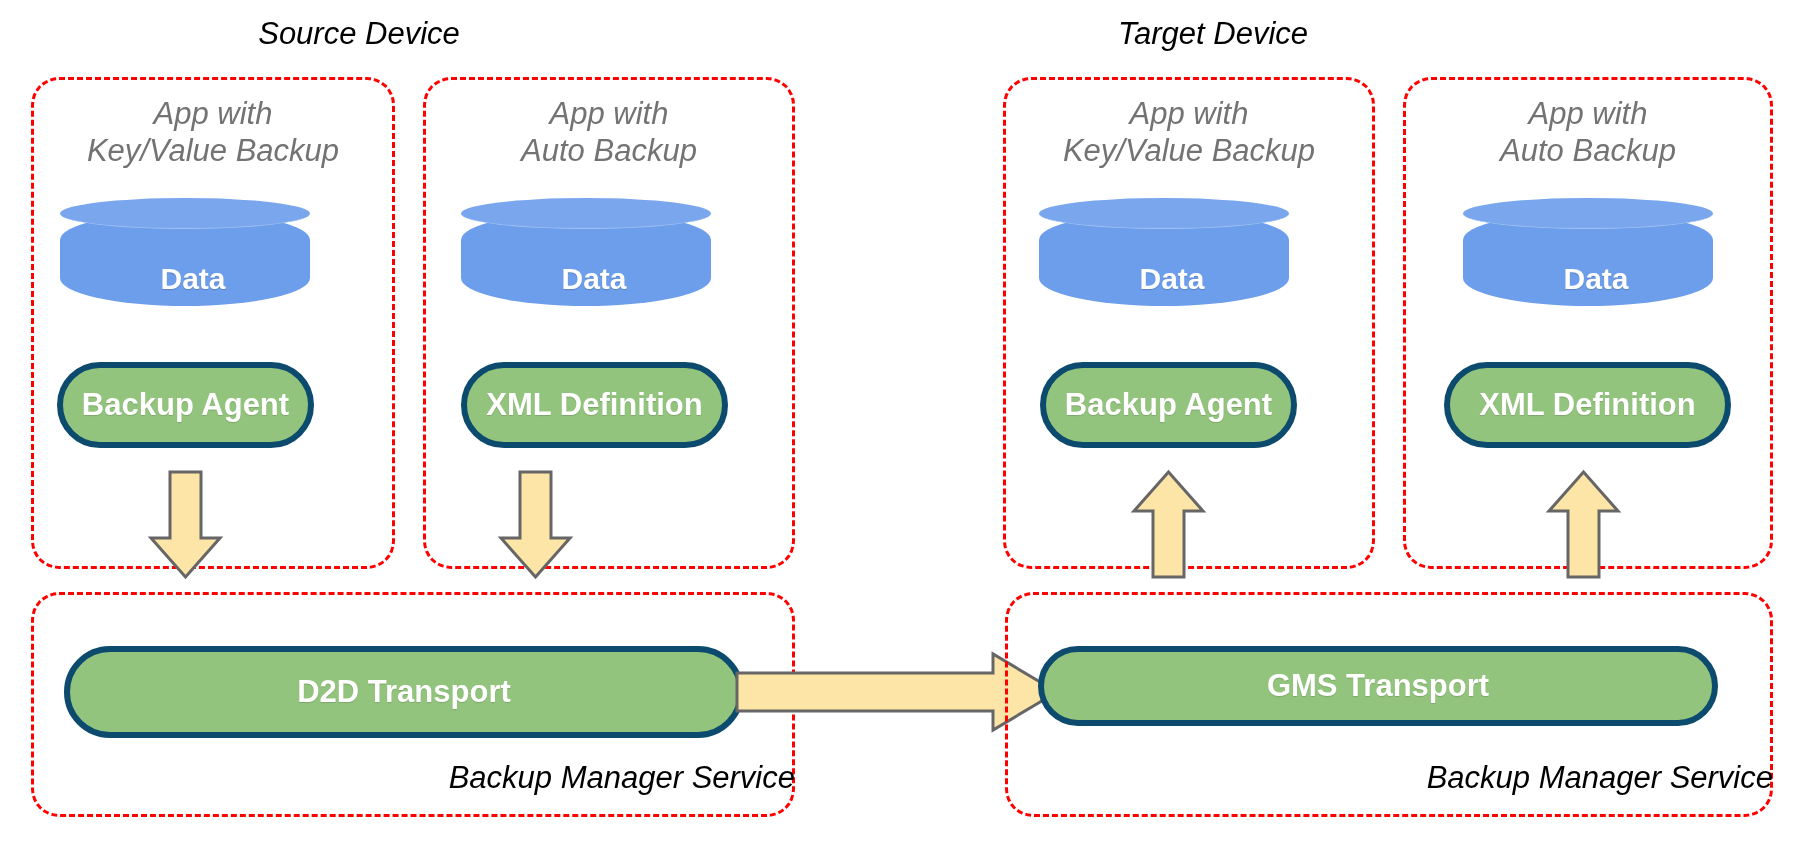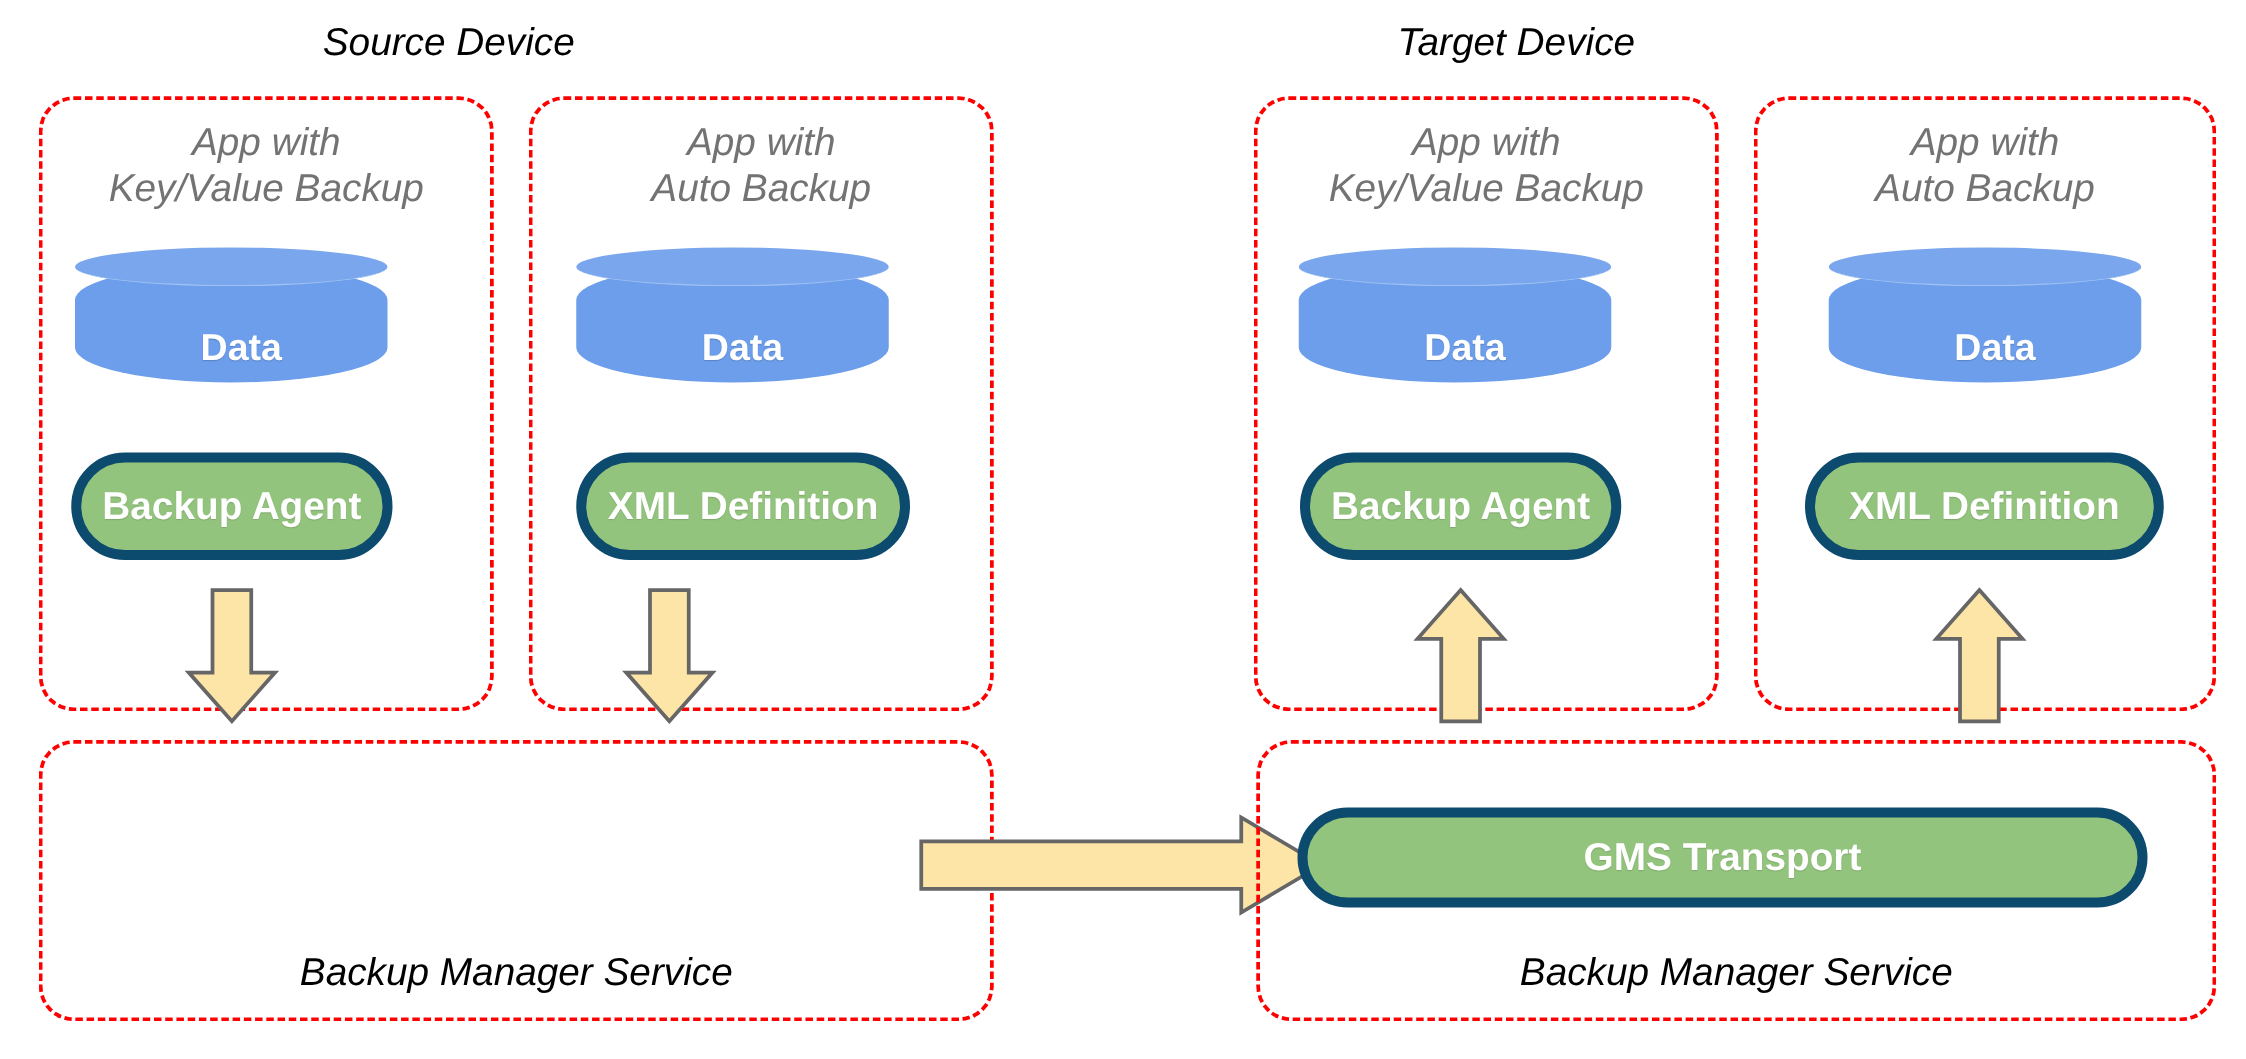--- a/index.html
+++ b/index.html
@@ -48,21 +48,21 @@
     line-height: 1.18;
     white-space: pre-line;
   }
 
   
   .service-label {
     position: absolute;
     font-style: italic;
     font-size: 31px;
     color: #000000;
-    text-align: center;
+    text-align: right;
     white-space: nowrap;
     line-height: 1;
   }
 
   
   .cylinder {
     position: absolute;
   }
   .cyl-body {
     position: absolute;
@@ -92,21 +92,21 @@
     color: #ffffff;
     font-weight: bold;
     font-size: 30px;
     text-shadow: 0 1px 1px rgba(0,0,0,.18);
   }
 
   
   .pill {
     position: absolute;
     background: #93c47d;
-    border: 8px solid #0c4a6e;
+    border: 6px solid #0c4a6e;
     box-sizing: border-box;
     display: flex;
     align-items: center;
     justify-content: center;
     color: #ffffff;
     font-weight: bold;
     font-size: 31px;
     text-shadow: 0 1px 1px rgba(0,0,0,.15);
   }
   .pill.small  { border-radius: 48px; }
@@ -166,20 +166,23 @@
   <div class="pill small" style="left:461px; top:362px; width:267px; height:86px;">
     <span>XML Definition</span>
   </div>
 
   <svg class="arrow-svg" style="left:498px; top:470px;" width="75" height="110" viewBox="0 0 75 110">
     <polygon class="arrow-shape" points="22,2 53,2 53,68 72,68 37.5,107 3,68 22,68"></polygon>
   </svg>
 
   <div class="dashed-box" style="left:31px; top:592px; width:764px; height:225px;"></div>
 
+  <div class="pill wide" style="left:64px; top:646px; width:680px; height:92px;">
+    <span>D2D Transport</span>
+  </div>
 
   <div class="service-label" style="left:31px; top:762px; width:764px;">Backup Manager Service</div>
 
   <svg class="arrow-svg" style="left:735px; top:652px;" width="325" height="80" viewBox="0 0 325 80">
     <polygon class="arrow-shape" points="2,21 258,21 258,2 322,40 258,78 258,59 2,59"></polygon>
   </svg>
 
   <div class="dashed-box" style="left:1003px; top:77px; width:372px; height:492px;"></div>
 
   <div class="app-label" style="left:1003px; top:96px; width:372px;">App with

